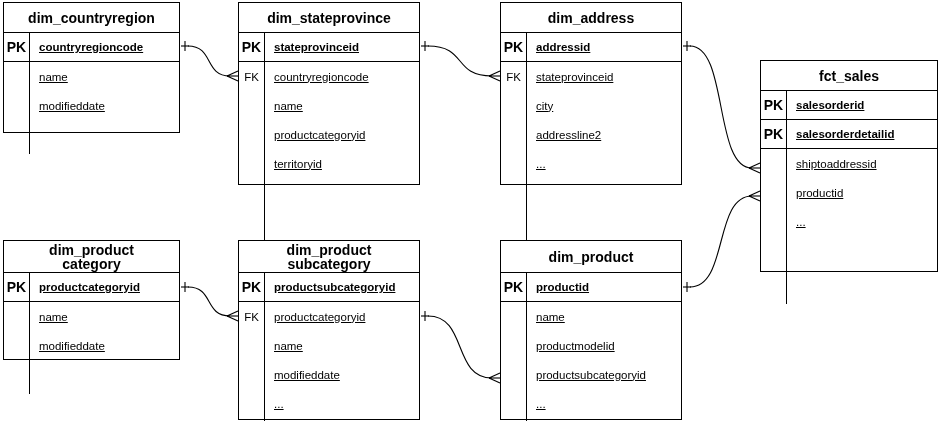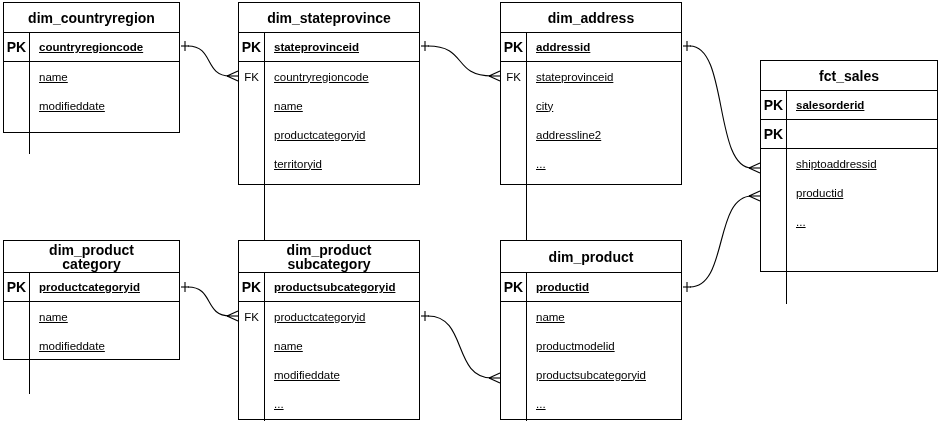--- a/index.html
+++ b/index.html
@@ -238,20 +238,21 @@
         </div>
       </div>
       <div class="entity" style="left: 760px; top: 60px; width: 178px; height: 212px;">
         <div class="ent-title" style="height: 30px;">fct_sales</div>
         <div class="row sep">
           <div class="key-cell">PK</div>
           <div class="attr-cell pk">salesorderid</div>
         </div>
         <div class="row sep">
           <div class="key-cell">PK</div>
+          <div class="attr-cell pk">salesorderdetailid</div>
         </div>
         <div class="body-block">
           <div class="body-keys">
             <div class="kslot"></div>
             <div class="kslot"></div>
             <div class="kslot"></div>
           </div>
           <div class="body-attrs">
             <div class="aslot">shiptoaddressid</div>
             <div class="aslot">productid</div>

